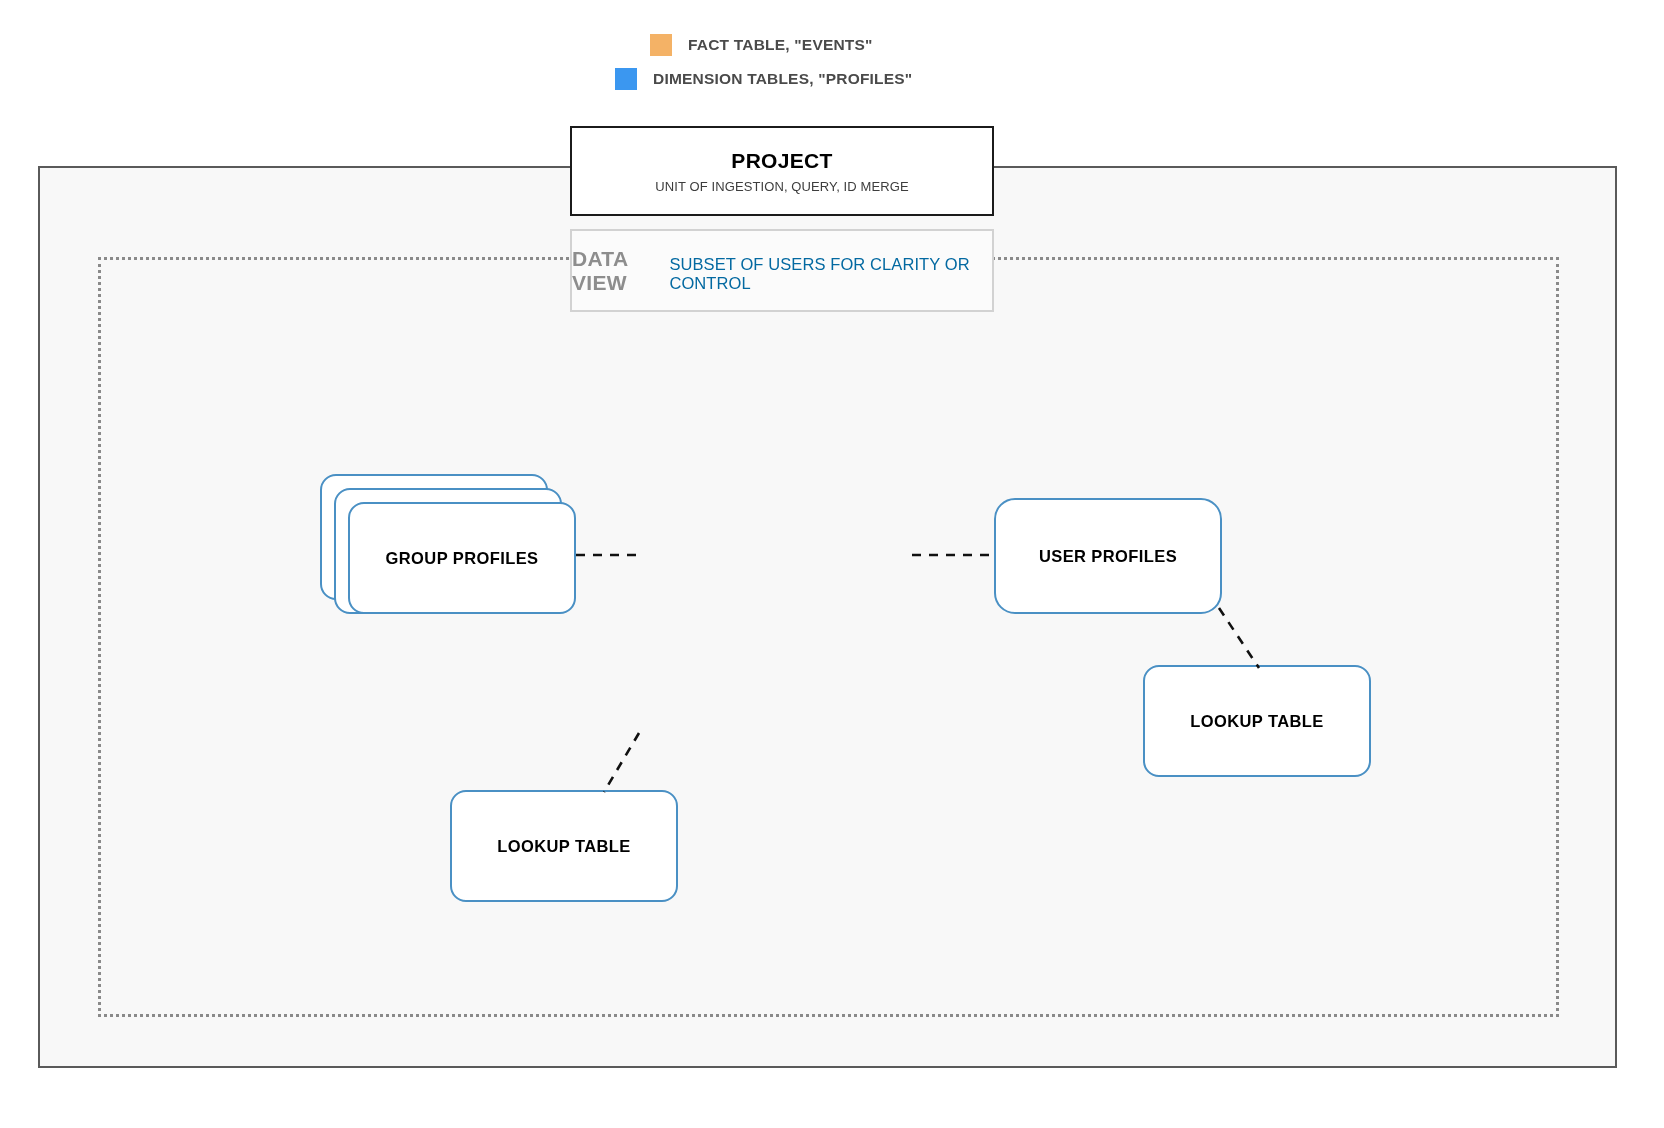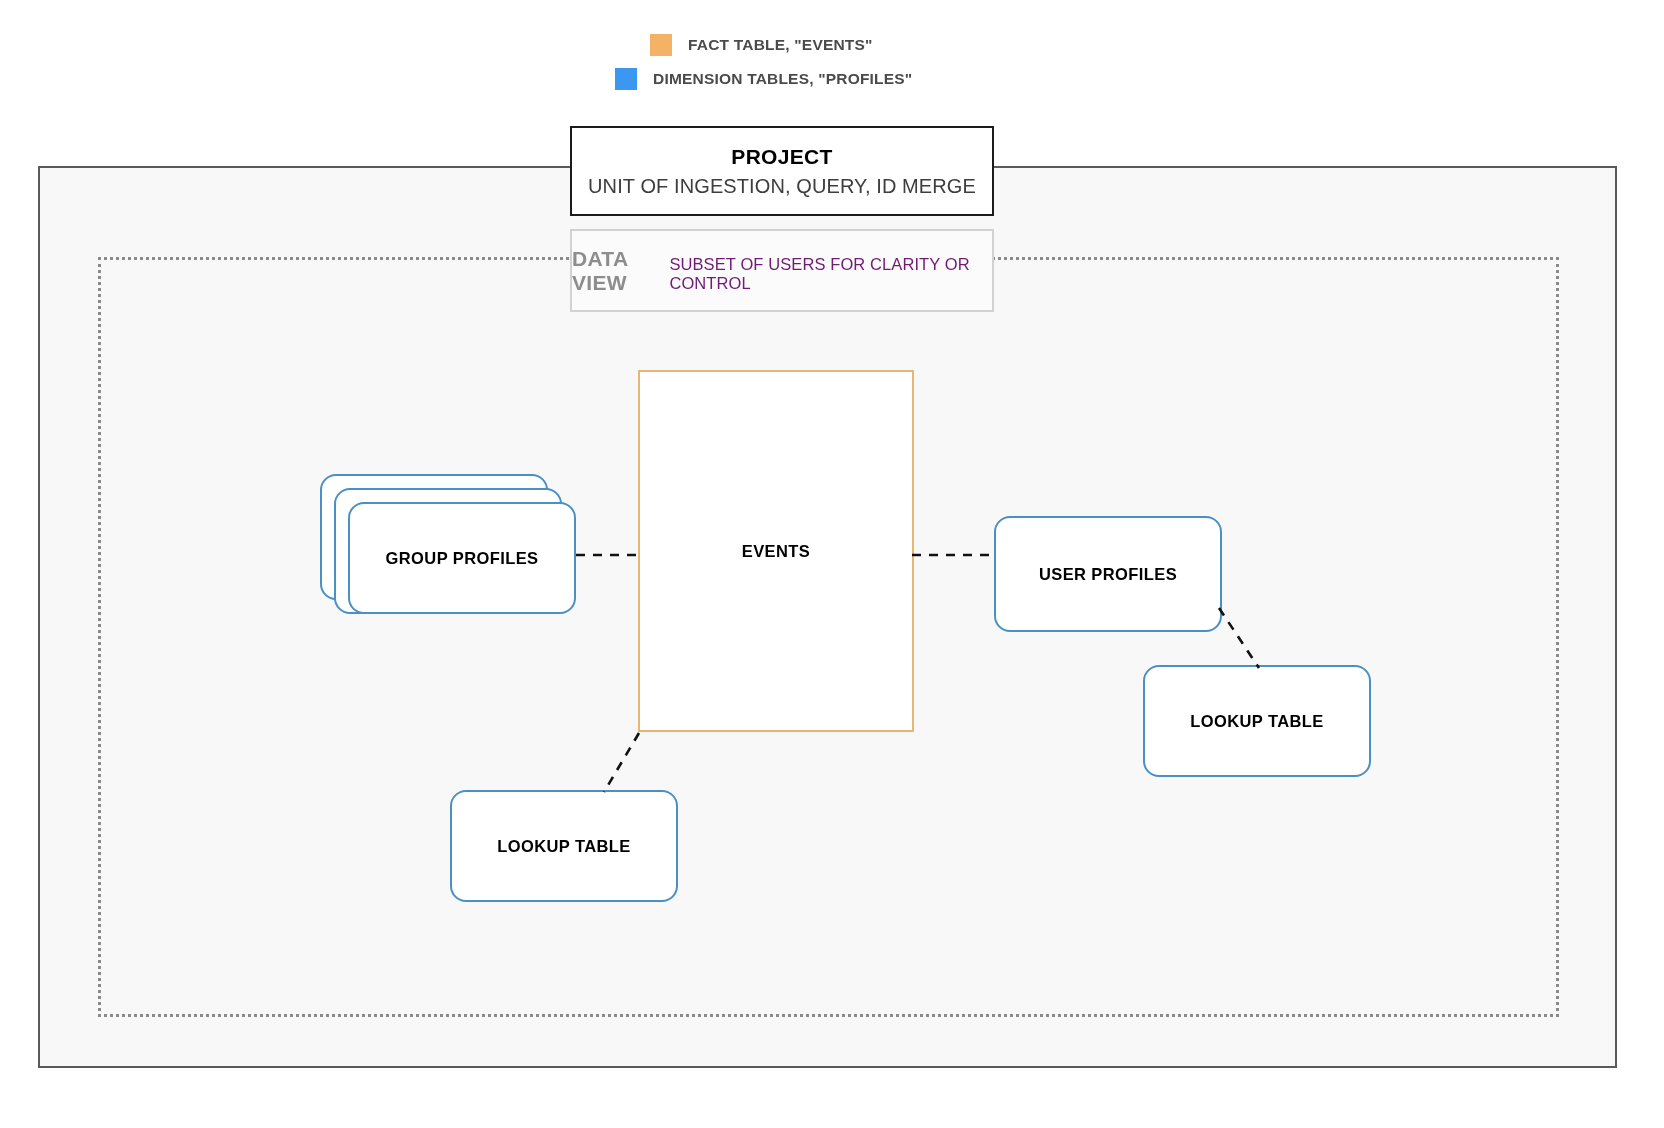--- a/index.html
+++ b/index.html
@@ -93,21 +93,21 @@
     z-index: 20;
   }
   .project-title {
     font-size: 21px;
     font-weight: bold;
     color: #000000;
     letter-spacing: 0.3px;
     line-height: 1.25;
   }
   .project-sub {
-    font-size: 20px;
+    font-size: 13px;
     font-weight: normal;
     color: #3d3d3d;
     letter-spacing: 0.1px;
     margin-top: 5px;
   }
 
   
   .dataview-box {
     position: absolute;
     left: 570px;
@@ -125,21 +125,21 @@
   }
   .dataview-title {
     font-size: 21px;
     font-weight: bold;
     color: #8d8d8d;
     letter-spacing: 0.3px;
   }
   .dataview-sub {
     font-size: 16.5px;
     font-weight: normal;
-    color: #701a75;
+    color: #0369a1;
     letter-spacing: 0.1px;
     margin-top: 6px;
   }
 
   
   .events-box {
     position: absolute;
     left: 638px;
     top: 370px;
     width: 276px;
@@ -206,23 +206,24 @@
   }
   .group-profiles-card {
     left: 348px;
     top: 502px;
     width: 228px;
     height: 112px;
   }
 
   .user-profiles-card {
     left: 994px;
-    top: 516px;
+    top: 498px;
     width: 228px;
     height: 116px;
+    border-radius: 21px;
   }
 
   .lookup-left-card {
     left: 450px;
     top: 790px;
     width: 228px;
     height: 112px;
   }
 
   .lookup-right-card {
@@ -266,23 +267,20 @@
 
     <line x1="576" y1="555" x2="640" y2="555" stroke="#111111" stroke-width="2.6" stroke-dasharray="9 8"></line>
 
     <line x1="912" y1="555" x2="996" y2="555" stroke="#111111" stroke-width="2.6" stroke-dasharray="9 8"></line>
 
     <line x1="639" y1="733" x2="604" y2="792" stroke="#111111" stroke-width="2.6" stroke-dasharray="9 8"></line>
 
     <line x1="1219" y1="608" x2="1259" y2="668" stroke="#111111" stroke-width="2.6" stroke-dasharray="9 8"></line>
   </svg>
 
-  <div class="events-box">
-    <span class="events-label">EVENTS</span>
-  </div>
 
   <div class="stack-shadow-1"></div>
   <div class="stack-shadow-2"></div>
   <div class="card group-profiles-card">
     <span class="card-label">GROUP PROFILES</span>
   </div>
 
   <div class="card user-profiles-card">
     <span class="card-label">USER PROFILES</span>
   </div>

